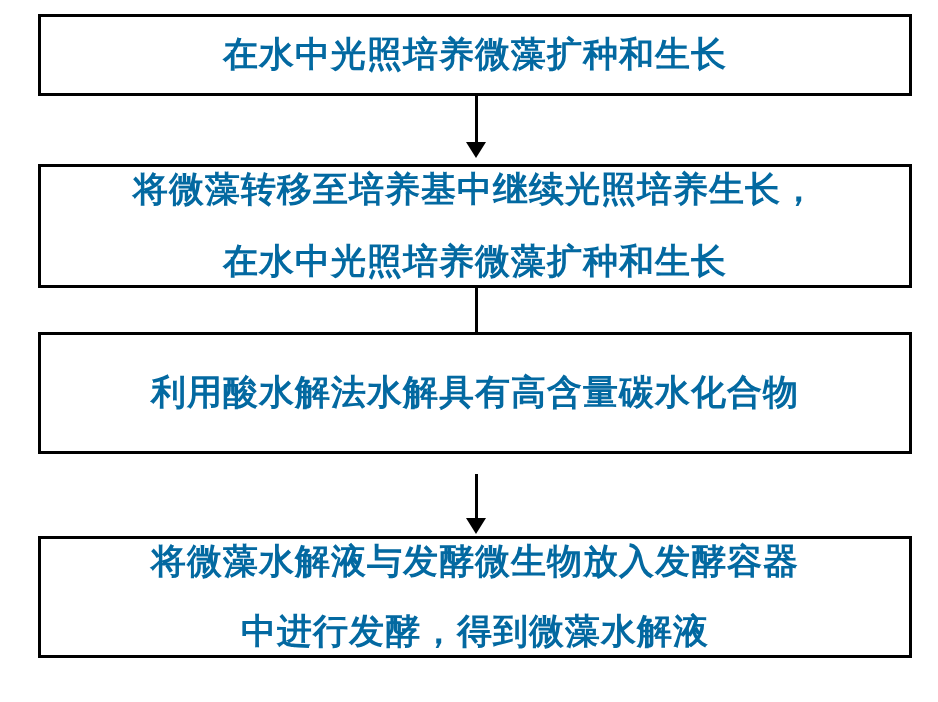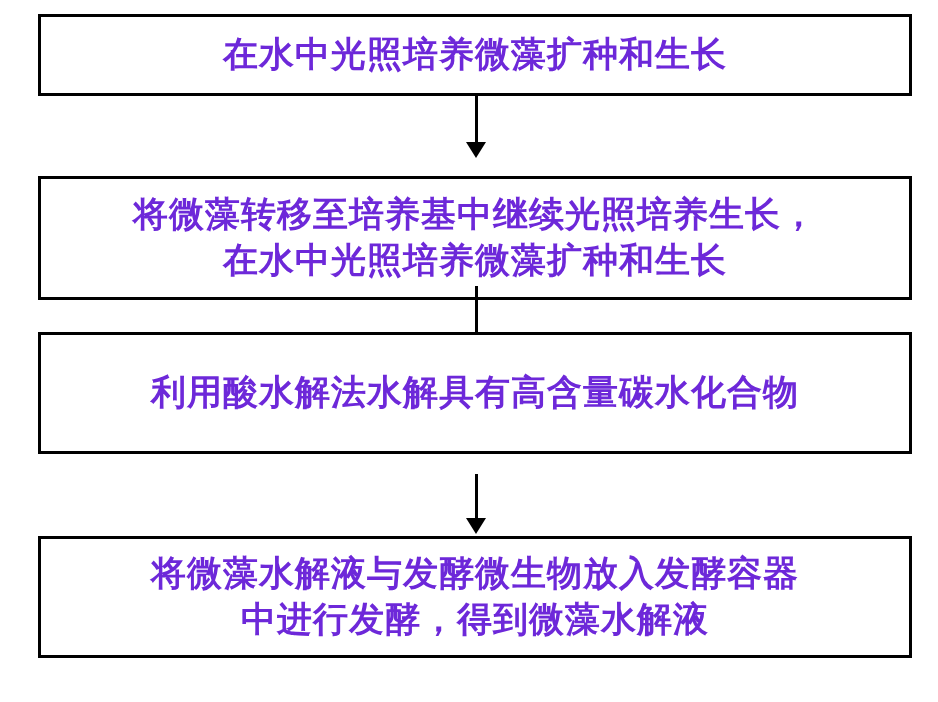--- a/index.html
+++ b/index.html
@@ -24,21 +24,21 @@
     background: #ffffff;
     display: flex;
     flex-direction: column;
     justify-content: center;
     align-items: center;
     text-align: center;
   }
   .flow-box .line {
     font-size: 35px;
     font-weight: bold;
-    color: #6d28d9;
+    color: #0369a1;
     line-height: 1.32;
     letter-spacing: 1px;
     white-space: nowrap;
   }
   .arrow {
     position: absolute;
     left: 466px;
     width: 20px;
     display: flex;
     flex-direction: column;
@@ -52,25 +52,25 @@
   .arrow .head {
     width: 0;
     height: 0;
     border-left: 10px solid transparent;
     border-right: 10px solid transparent;
     border-top: 16px solid #000000;
   }
   
   #box-1 { top: 14px;  height: 82px;  }
   #arrow-1 { top: 96px;  height: 62px; }
-  #box-2 { top: 176px; height: 124px; }
+  #box-2 { top: 164px; height: 124px; justify-content: space-between; }
   #arrow-2 { top: 286px; height: 62px; }
   #box-3 { top: 332px; height: 122px; }
   #arrow-3 { top: 474px; height: 60px; }
-  #box-4 { top: 536px; height: 122px; }
+  #box-4 { top: 536px; height: 122px; justify-content: space-between; }
 </style>
 </head>
 <body>
 
 <div id="canvas">
 
   <div id="box-1" class="flow-box">
     <div class="line">在水中光照培养微藻扩种和生长</div>
   </div>
 

